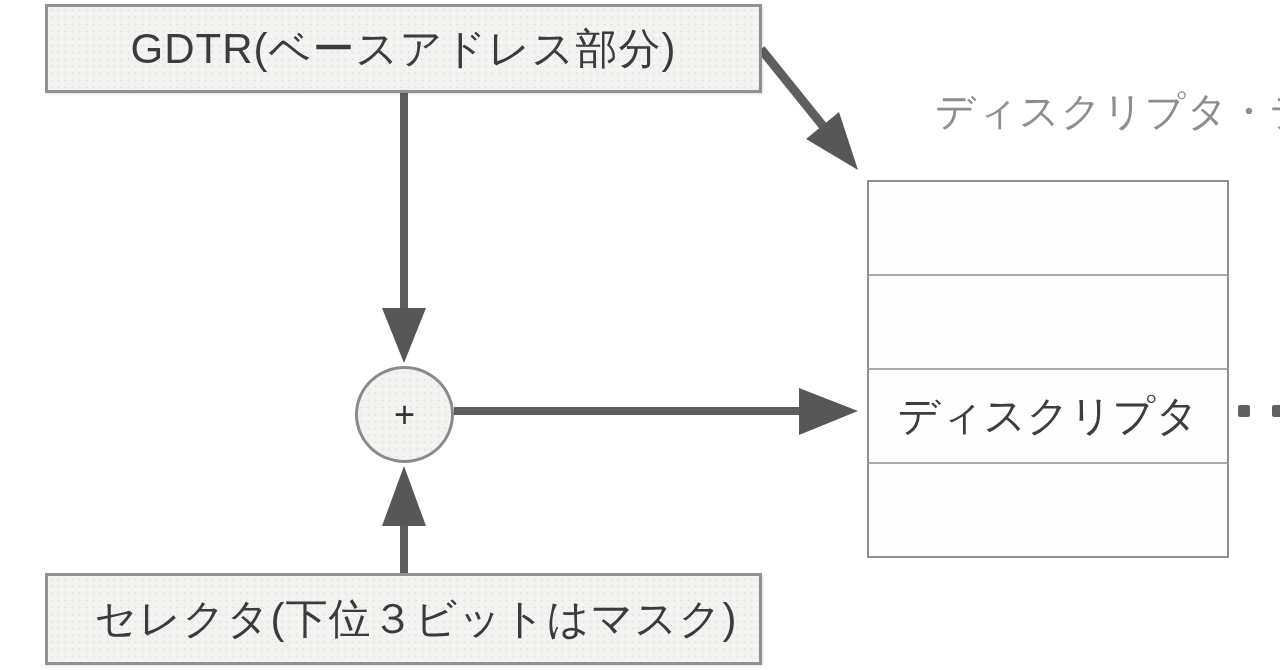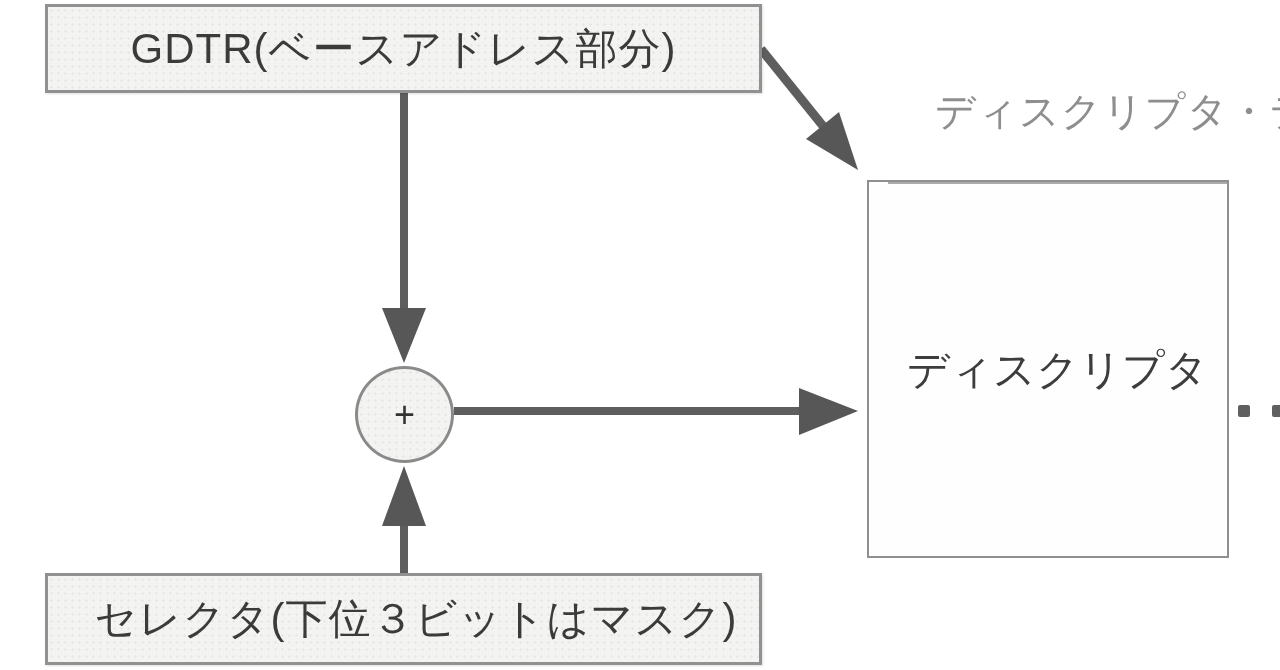--- a/index.html
+++ b/index.html
@@ -51,21 +51,21 @@
     letter-spacing: 1px;
     white-space: nowrap;
   }
 
   .desc-table {
     position: absolute;
     left: 867px; top: 180px; width: 362px; height: 378px;
     box-sizing: border-box;
     border: 2px solid #8f8f8f;
     background: #fefefe;
-    display: flex; flex-direction: row;
+    display: flex; flex-direction: column;
   }
   .desc-row {
     flex: 1 1 0;
     display: flex; align-items: center; justify-content: center;
     font-size: 42px; color: #3d3d3d;
     white-space: nowrap;
   }
   .desc-row + .desc-row { border-top: 2px solid #ababab; }
 
   .cont-dot {

